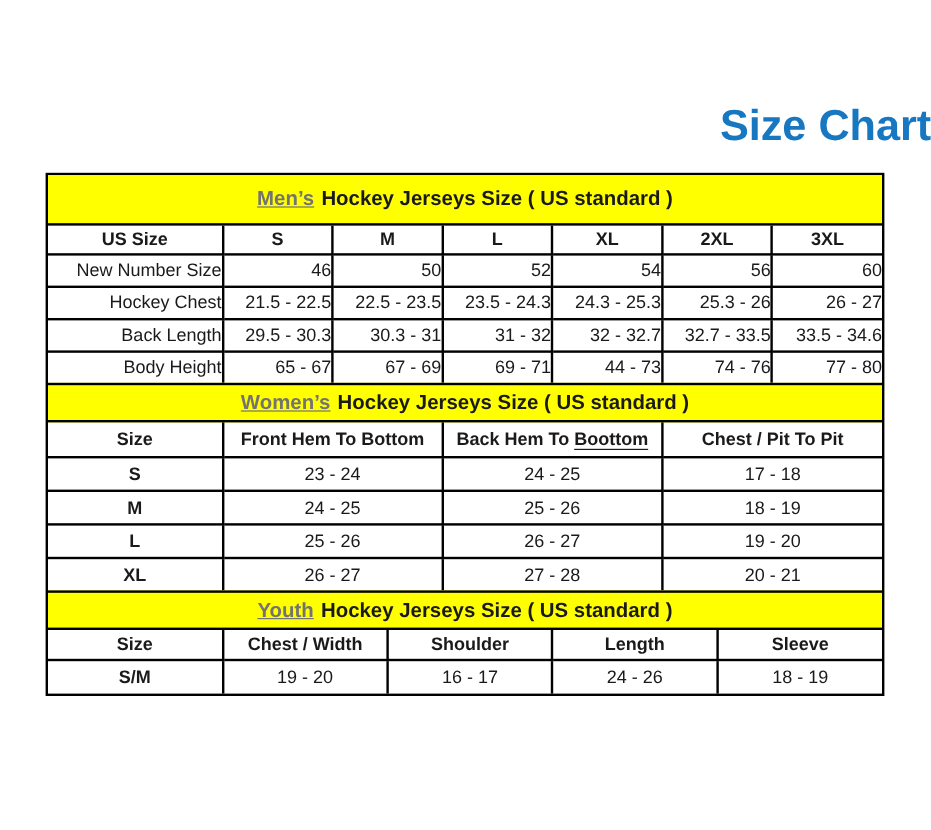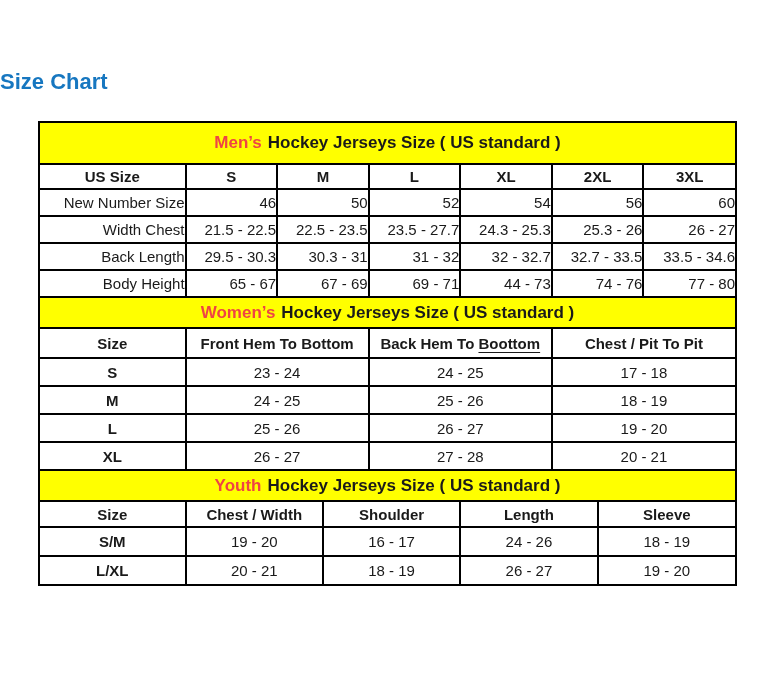--- a/index.html
+++ b/index.html
@@ -9,23 +9,23 @@
   }
   body {
     width: 776px;
     height: 692px;
     font-family: "Liberation Sans", sans-serif;
     color: #1a1a1a;
     overflow: hidden;
   }
   .page-title {
     margin: 0;
-    padding-top: 64px;
-    text-align: left;
-    font-size: 22px;
+    padding-top: 87px;
+    text-align: right;
+    font-size: 36px;
     line-height: 36px;
     font-weight: bold;
     color: #1777c0;
     letter-spacing: 0px;
   }
   .chart-wrap {
     width: 695px;
     margin: 21px 0 0 38px;
     border: 2px solid #000;
     background: #fff;
@@ -33,21 +33,21 @@
   .band {
     background: #ffff00;
     display: flex;
     align-items: center;
     justify-content: center;
     gap: 6px;
     font-weight: bold;
     font-size: 17px;
     border-bottom: 2px solid #000;
   }
-  .band .red { color: #ef4444; }
+  .band .red { color: #737373; text-decoration: underline; }
   .band-mens { height: 40px; }
   .band-sub  { height: 29px; border-top: 2px solid #000; }
 
   table {
     width: 100%;
     border-collapse: collapse;
     border-style: hidden; 
     table-layout: fixed;
   }
   th, td {
@@ -114,24 +114,24 @@
     <tr>
       <td class="lbl">New Number Size</td>
       <td>46</td>
       <td>50</td>
       <td>52</td>
       <td>54</td>
       <td>56</td>
       <td>60</td>
     </tr>
     <tr>
-      <td class="lbl">Width Chest</td>
+      <td class="lbl">Hockey Chest</td>
       <td>21.5 - 22.5</td>
       <td>22.5 - 23.5</td>
-      <td>23.5 - 27.7</td>
+      <td>23.5 - 24.3</td>
       <td>24.3 - 25.3</td>
       <td>25.3 - 26</td>
       <td>26 - 27</td>
     </tr>
     <tr>
       <td class="lbl">Back Length</td>
       <td>29.5 - 30.3</td>
       <td>30.3 - 31</td>
       <td>31 - 32</td>
       <td>32 - 32.7</td>
@@ -207,23 +207,16 @@
       <th>Length</th>
       <th>Sleeve</th>
     </tr>
     <tr>
       <td class="lbl">S/M</td>
       <td>19 - 20</td>
       <td>16 - 17</td>
       <td>24 - 26</td>
       <td>18 - 19</td>
     </tr>
-    <tr>
-      <td class="lbl">L/XL</td>
-      <td>20 - 21</td>
-      <td>18 - 19</td>
-      <td>26 - 27</td>
-      <td>19 - 20</td>
-    </tr>
   </tbody>
     </table>
 
 </div>
 
 </body></html>

